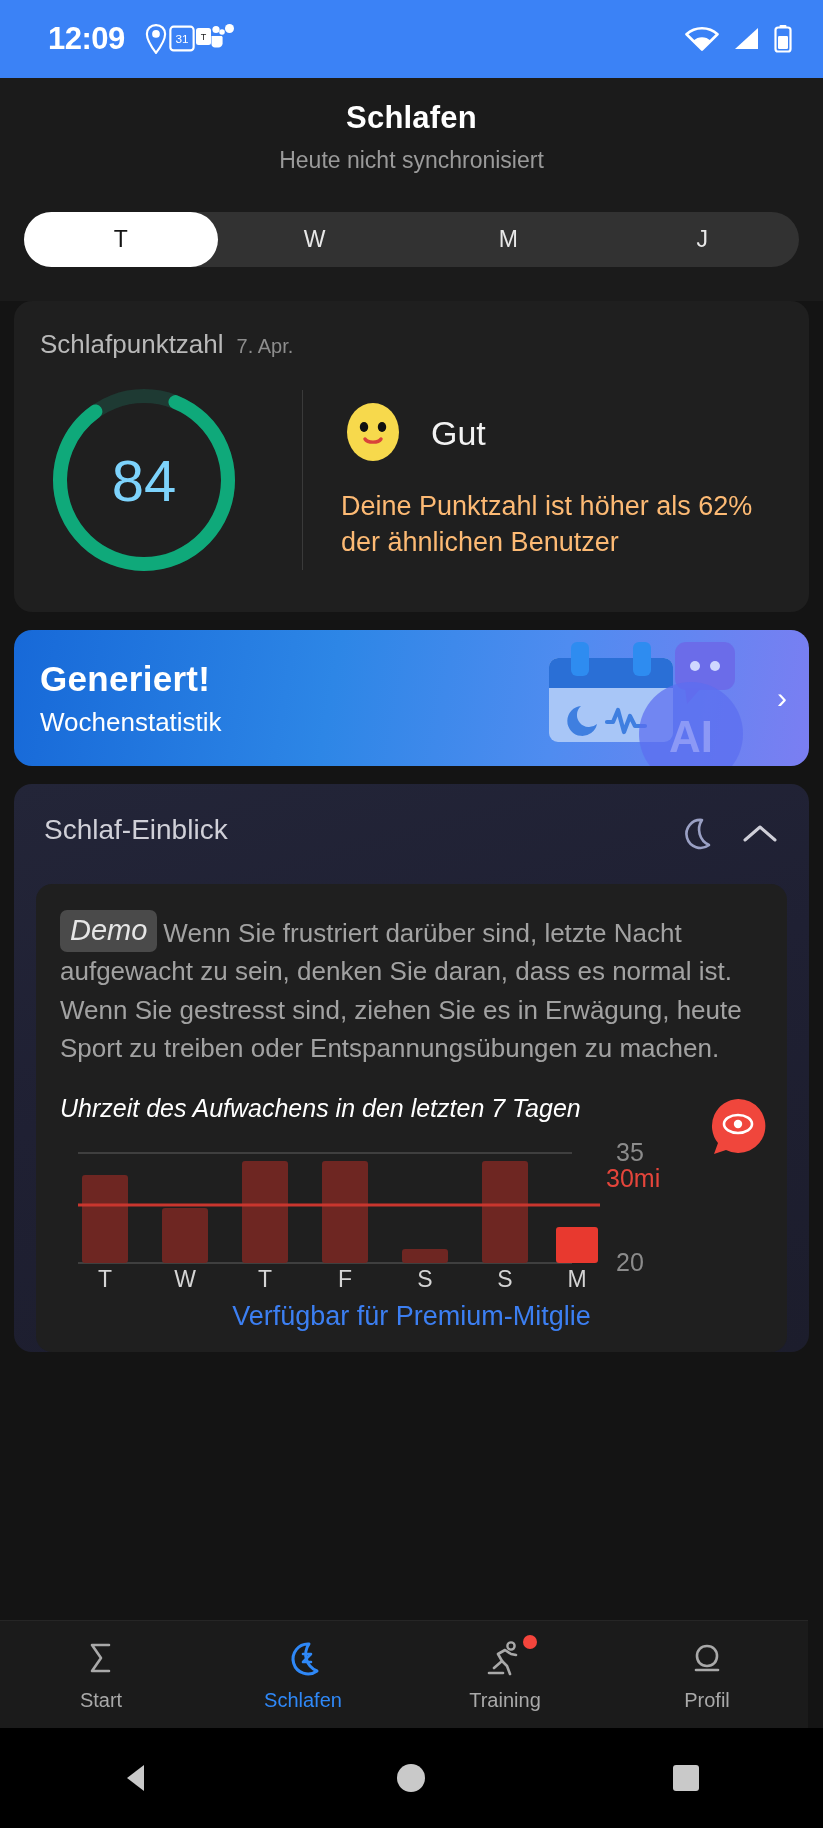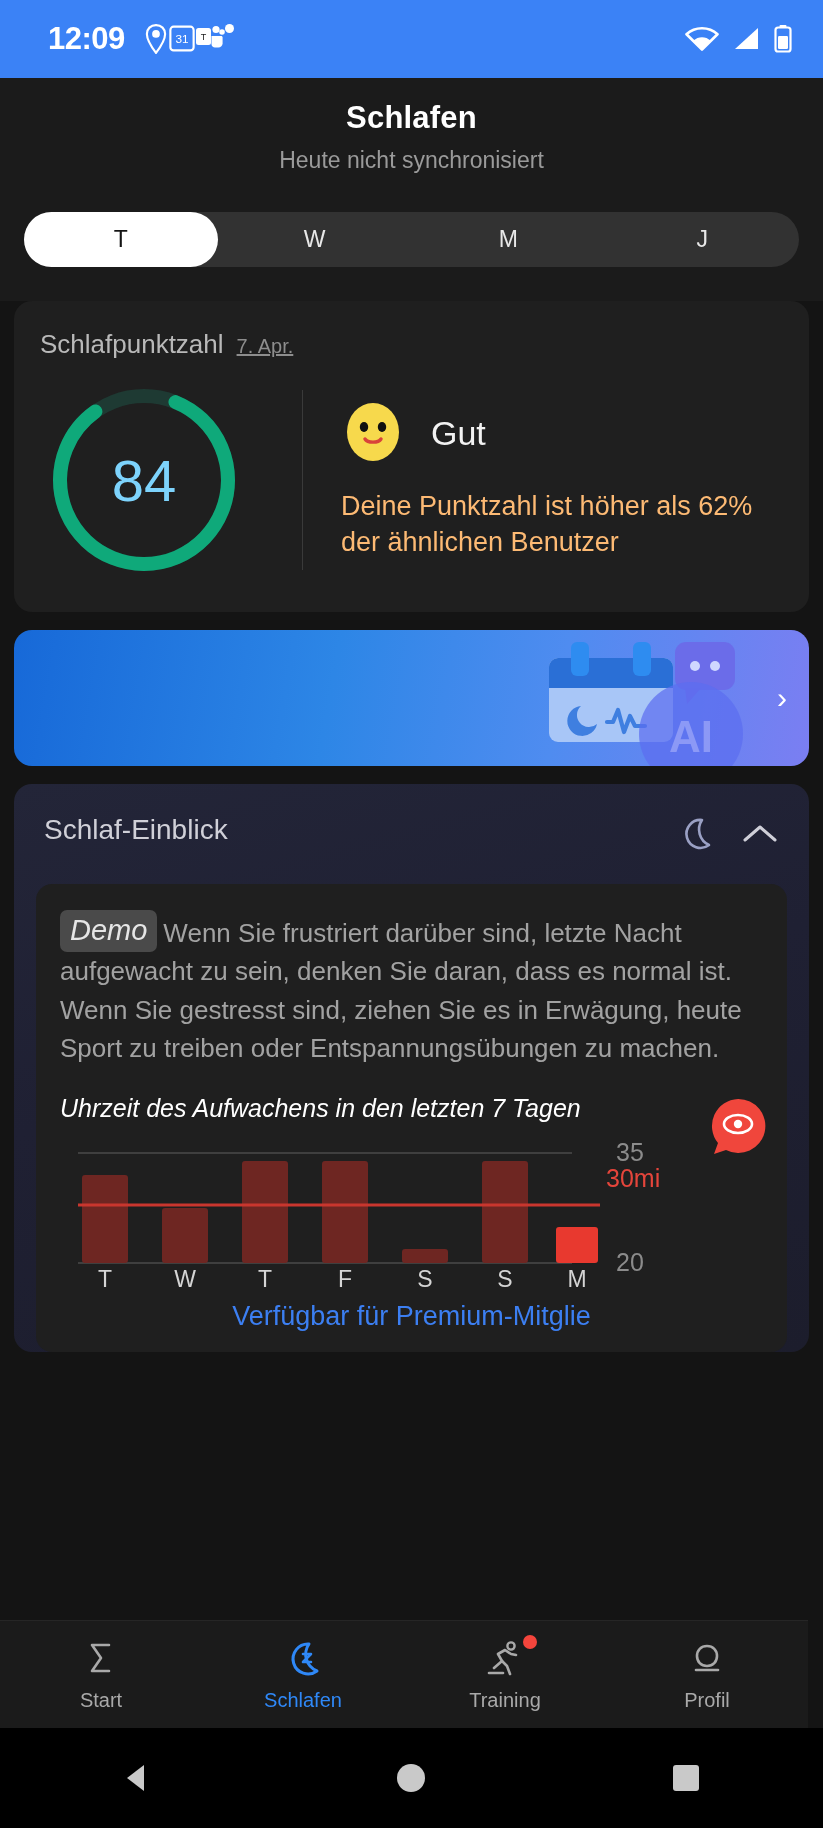--- a/index.html
+++ b/index.html
@@ -53,21 +53,21 @@
 
   .card {
     background:#1f1f1f; border-radius:18px;
     margin-bottom:18px;
   }
 
   
   .score-card { padding:28px 26px 34px; }
   .score-head { display:flex; align-items:baseline; gap:13px; }
   .score-title { font-size:26px; color:#b9b9b9; }
-  .score-date { font-size:20px; color:#8d8d8d;text-decoration:underline; }
+  .score-date { font-size:20px; color:#8d8d8d; }
   .score-body { display:flex; align-items:center; margin-top:22px; }
   .ring-wrap { width:196px; height:196px; position:relative; flex:0 0 196px; margin-left:6px; }
   .ring-wrap svg { display:block; }
   .ring-value {
     position:absolute; inset:0; display:flex; align-items:center; justify-content:center;
     font-size:58px; color:#7dd3fc; font-weight:400;
   }
   .vdiv { width:1px; align-self:stretch; background:#3a3a3a; margin:8px 0 8px 60px; }
   .score-right { flex:1; padding-left:38px; }
   .mood-row { display:flex; align-items:center; gap:26px; }
@@ -258,20 +258,24 @@
 
             <path d="M84 92h6l5-12 6 22 6-16 5 10h10" fill="none" stroke="#3f7fe0" stroke-width="4.2" stroke-linecap="round" stroke-linejoin="round"></path>
           </g>
 
           <g>
             <circle cx="168" cy="104" r="52" fill="#5b6ef0" opacity="0.72"></circle>
             <text x="168" y="122" font-size="44" font-weight="700" fill="#8f9bf7" text-anchor="middle" font-family="Liberation Sans, sans-serif" opacity="0.95">AI</text>
           </g>
         </svg>
       </div>
+      <div class="banner-text">
+        <div class="banner-title">Generiert!</div>
+        <div class="banner-sub">Wochenstatistik</div>
+      </div>
       <div class="banner-chev">›</div>
     </div>
 
     <div class="insight-card">
       <div class="insight-head">
         <span class="insight-title">Schlaf-Einblick</span>
         <span class="insight-head-icons">
           <span>
             <svg width="40" height="40" viewBox="0 0 40 40">
                 <path d="M27 6a14 14 0 1 0 7 25A17 17 0 0 1 27 6z" fill="none" stroke="#9aa0c4" stroke-width="2.6" stroke-linejoin="round"></path>

